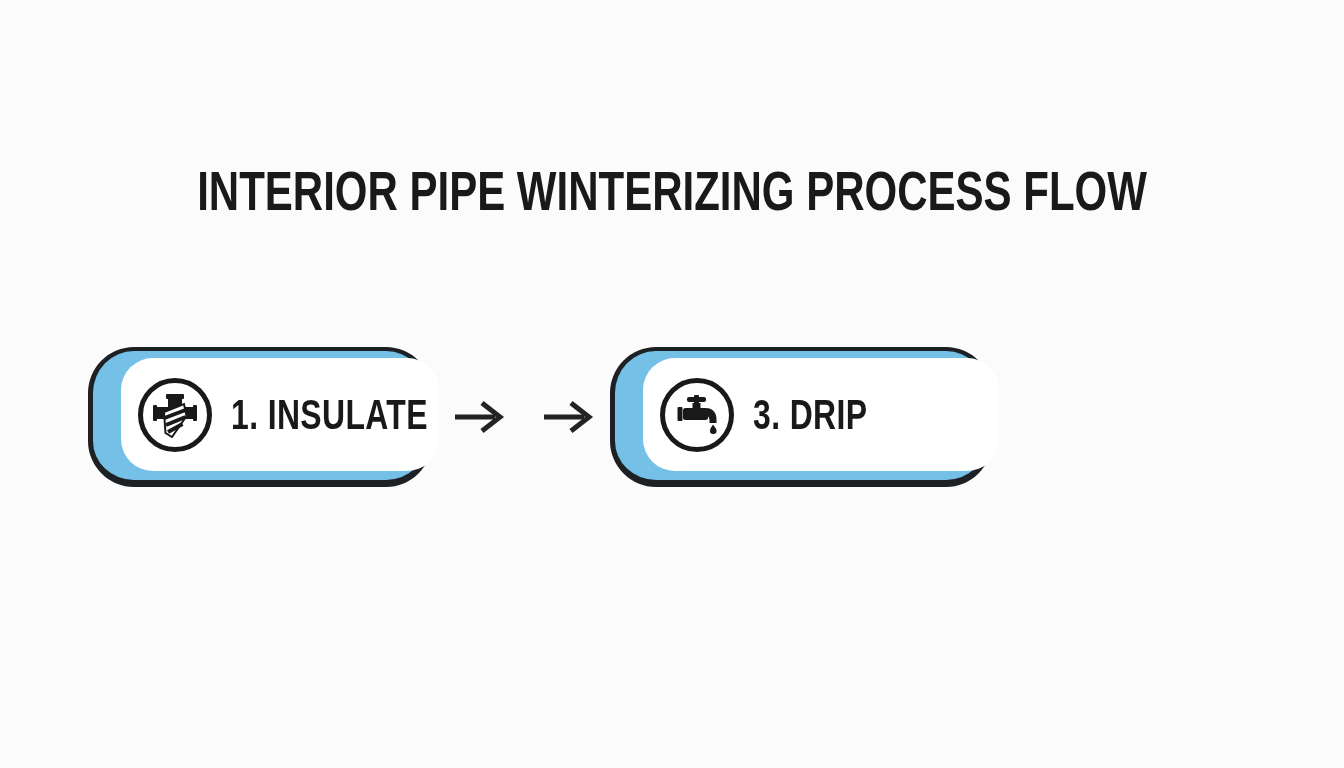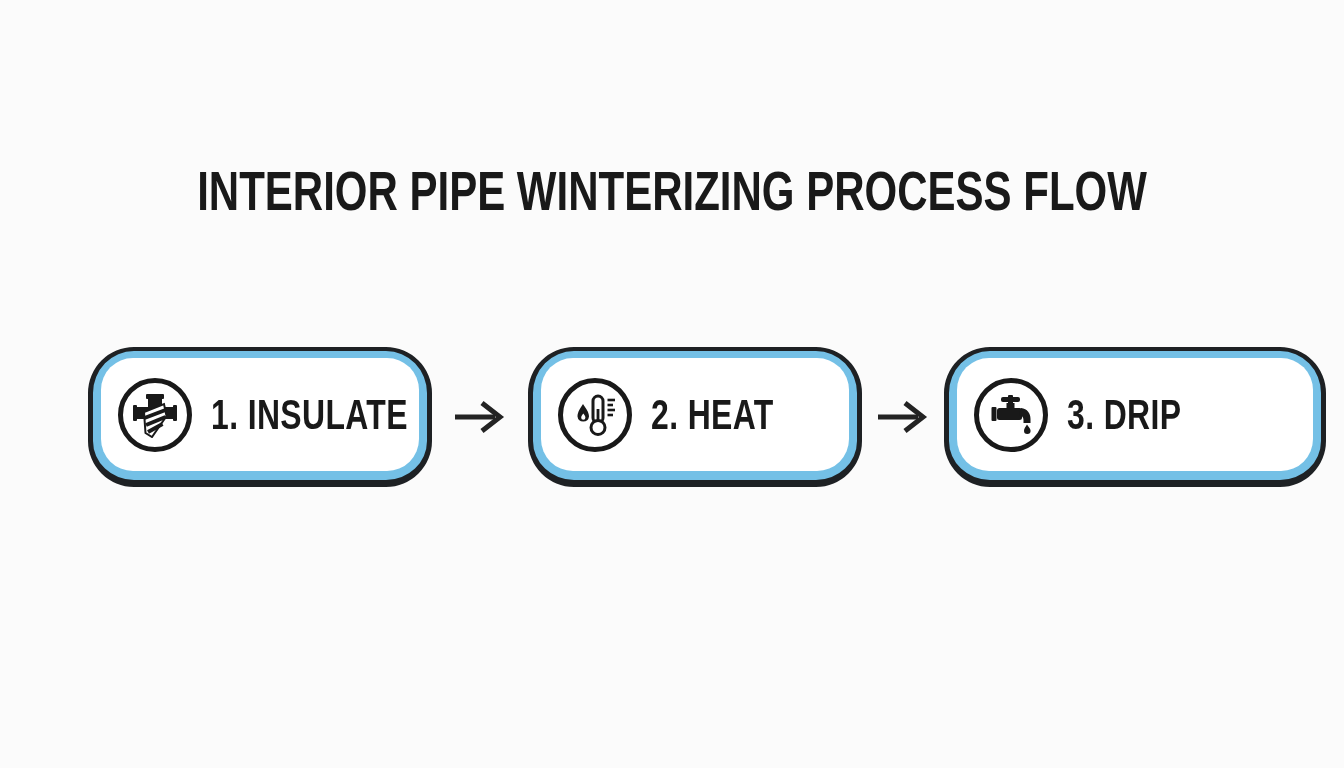--- a/index.html
+++ b/index.html
@@ -49,20 +49,21 @@
   .step-3 { width: 382px; }
 
   .step-inner {
     width: 100%;
     height: 100%;
     background: #ffffff;
     border-radius: 32px;
     display: flex;
     align-items: center;
     padding-left: 17px;
+    margin-left: 20px;
   }
 
   .icon-circle {
     flex: 0 0 auto;
     width: 74px;
     height: 74px;
     border: 5px solid #191919;
     border-radius: 50%;
     background: #ffffff;
     display: flex;
@@ -125,40 +126,20 @@
 
     <div class="arrow-cell arrow-cell-1">
       <svg width="54" height="40" viewBox="0 0 54 40">
         <g stroke="#232323" stroke-width="5" fill="none">
           <line x1="2" y1="20" x2="42" y2="20"></line>
           <polyline points="29,6 47,20 29,34"></polyline>
         </g>
       </svg>
     </div>
 
-    <div class="step step-2">
-      <div class="step-inner">
-        <span class="icon-circle">
-          <svg width="46" height="46" viewBox="0 0 46 46">
-            <path d="M11,12 C8.5,16 5.5,20 5.5,24.5 A5.8,5.8 0 0 0 17,24.5 C17,20 13.5,16 11,12 Z" fill="#191919"></path>
-            <path d="M11.3,21.5 c-1,1.6 -2.1,2.6 -2.1,4.2 a2.1,2.1 0 0 0 4.2,0 c0,-1.6 -1.1,-2.6 -2.1,-4.2 z" fill="#ffffff"></path>
-            <rect x="21" y="4" width="10" height="27" rx="5" fill="#ffffff" stroke="#191919" stroke-width="3"></rect>
-            <circle cx="26" cy="35.5" r="7" fill="#ffffff" stroke="#191919" stroke-width="3"></circle>
-            <rect x="24.6" y="17" width="2.8" height="13" fill="#191919"></rect>
-            <g stroke="#191919" stroke-width="2.6">
-              <line x1="35.5" y1="8" x2="43" y2="8"></line>
-              <line x1="35.5" y1="13" x2="41" y2="13"></line>
-              <line x1="35.5" y1="18" x2="43" y2="18"></line>
-              <line x1="35.5" y1="23" x2="41" y2="23"></line>
-            </g>
-          </svg>
-        </span>
-        <span class="step-label">2. HEAT</span>
-      </div>
-    </div>
 
     <div class="arrow-cell arrow-cell-2">
       <svg width="54" height="40" viewBox="0 0 54 40">
         <g stroke="#232323" stroke-width="5" fill="none">
           <line x1="2" y1="20" x2="42" y2="20"></line>
           <polyline points="29,6 47,20 29,34"></polyline>
         </g>
       </svg>
     </div>
 

